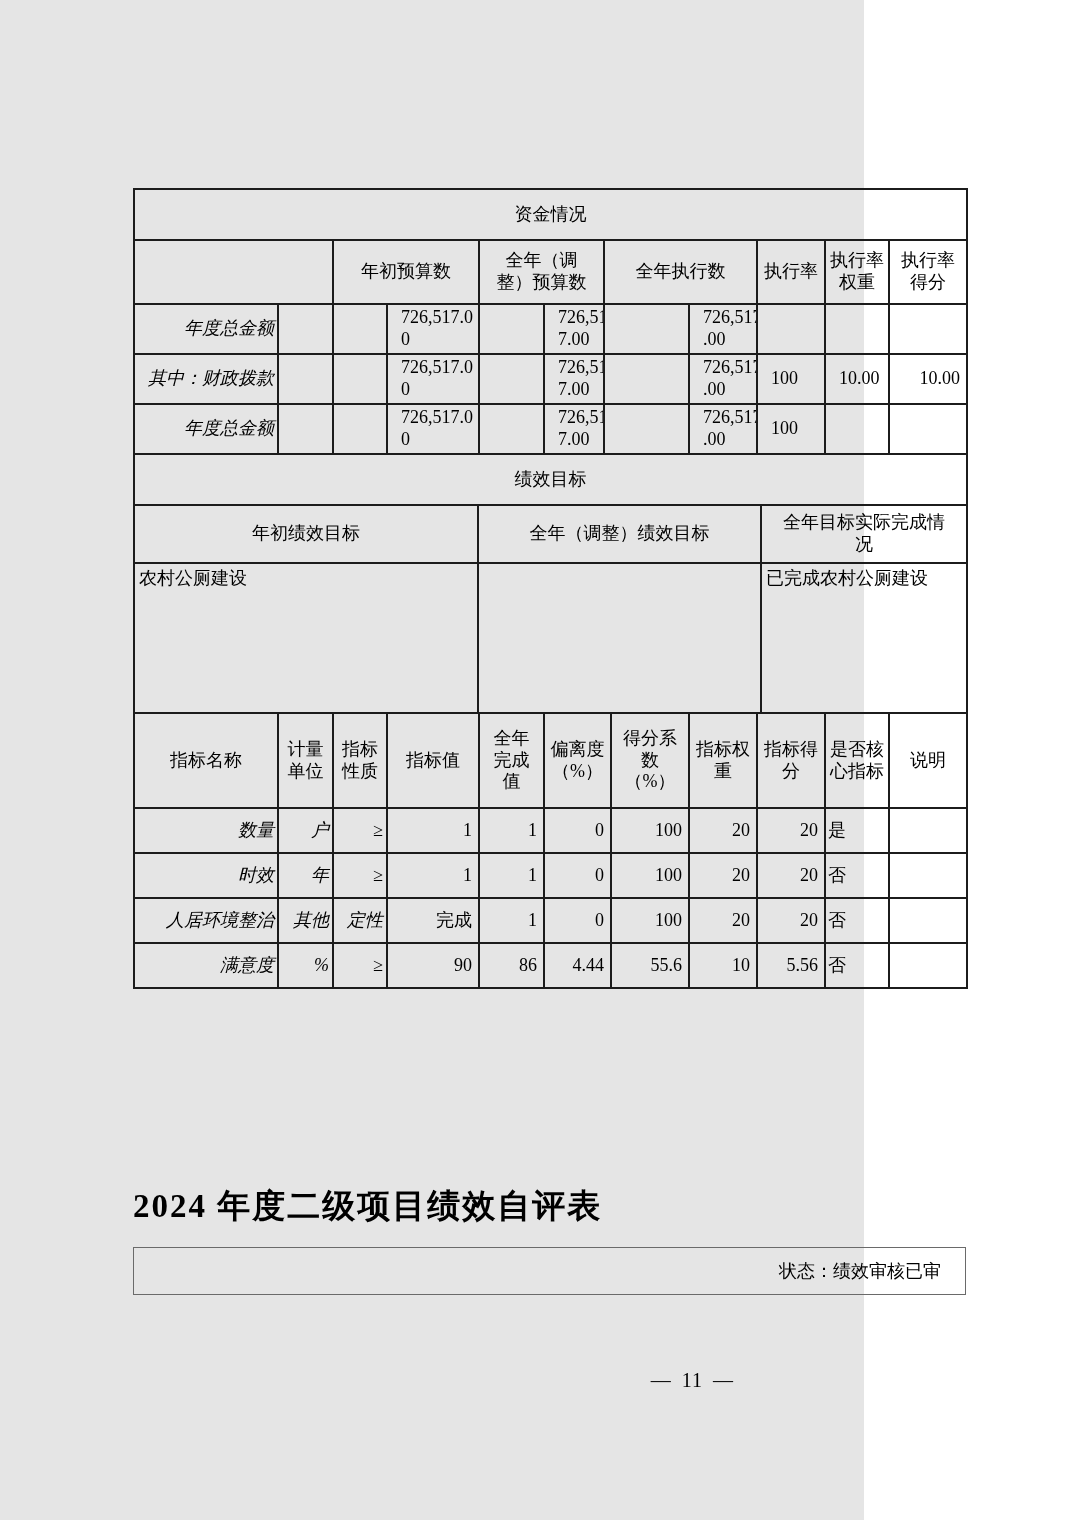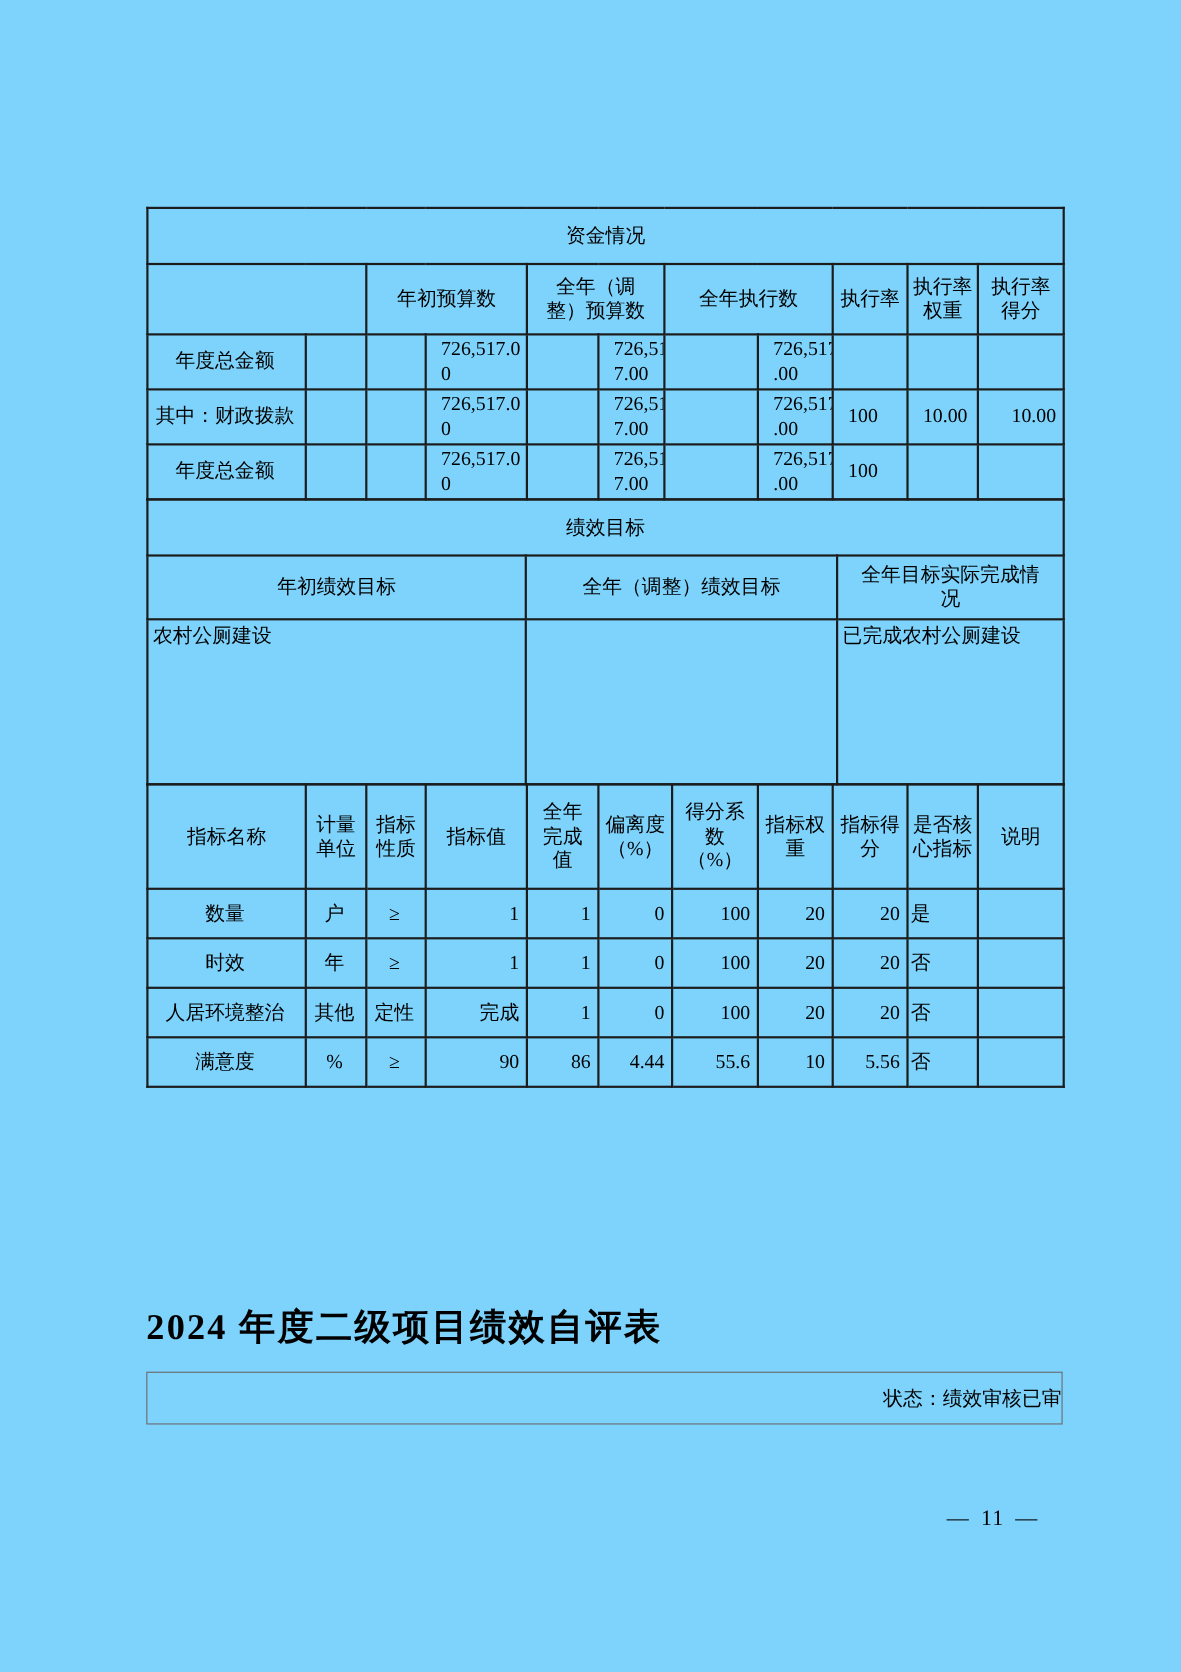--- a/index.html
+++ b/index.html
@@ -5,41 +5,41 @@
   html, body {
     margin: 0; padding: 0;
     background: #ffffff;
   }
   body {
     width: 1074px; height: 1520px;
     font-family: "Liberation Serif", "DejaVu Serif", serif;
     color: #000;
     overflow: hidden;
   }
-  .doc { position: relative; width: 1074px; height: 1520px; background: #7dd3fc; }
+  .doc { position: relative; width: 864px; height: 1520px; background: #e5e5e5; }
 
   .tables { position: absolute; left: 133px; top: 188px; width: 833px; }
   .tables table {
     border-collapse: collapse;
     table-layout: fixed;
     width: 833px;
   }
   .tables table + table { margin-top: -2px; }
   .tables td {
     border: 2px solid #1c1c1c;
     font-size: 18px;
     line-height: 1.22;
     padding: 1px 3px;
     vertical-align: middle;
     white-space: pre-line;
     overflow: hidden;
   }
   td.banner { text-align: center; }
   td.hc { text-align: center; }
-  td.lbl { text-align: center; padding-left: 0; }
+  td.lbl { text-align: right; padding-left: 0; font-style: italic; }
   td.numl { text-align: left; padding-left: 13px; }
   td.numr { text-align: right; padding-right: 6px; }
   td.yn { text-align: left; padding-left: 2px; }
   td.topleft { vertical-align: top; text-align: left; padding-top: 4px; padding-left: 4px; }
 
   tr.h-banner { height: 51px; }
   tr.h-fhead { height: 64px; }
   tr.h-frow { height: 50px; }
   tr.h-ghead { height: 58px; }
   tr.h-grow { height: 150px; }
@@ -54,21 +54,21 @@
     letter-spacing: 2px;
   }
   .status-box {
     position: absolute;
     left: 133px; top: 1247px; width: 833px; height: 48px;
     border: 1.5px solid #6a6a6a;
     box-sizing: border-box;
     display: flex;
     align-items: center;
     justify-content: flex-end;
-    padding-right: 0;
+    padding-right: 24px;
     font-size: 18px;
     text-align: center;
   }
   .page-number {
     position: absolute;
     top: 1369px; right: 130px;
     font-size: 20px;
     letter-spacing: 1px;
     word-spacing: 4px;
   }

